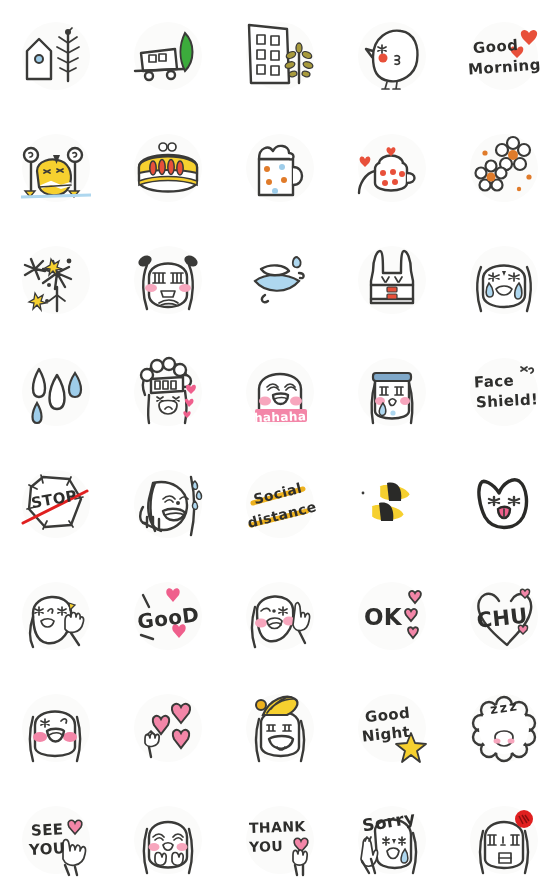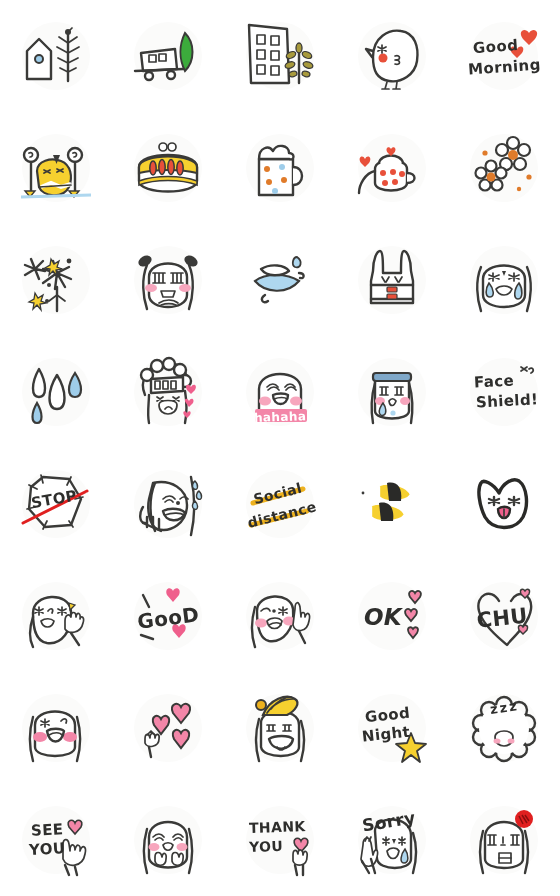--- a/index.html
+++ b/index.html
@@ -631,21 +631,21 @@
   <div class="cell">
     <div class="art">
       <div class="blob"></div>
       <svg viewBox="0 0 86 86">
         <g fill="#f386a8" stroke="#3a3a38" stroke-width="1.8">
           <path d="M66 20 C68 16 74 18 71 24 L66 30 L61 24 C58 18 64 16 66 20 Z"></path>
           <path d="M62 38 C64 34 70 36 67 42 L62 48 L57 42 C54 36 60 34 62 38 Z"></path>
           <path d="M64 56 C66 53 71 54 68 60 L64 65 L60 60 C57 54 62 53 64 56 Z"></path>
         </g>
       </svg>
-      <div class="cap" style="transform:translate(-9px,1px);font-style:italic;">
+      <div class="cap" style="transform:translate(-9px,1px);">
         <span style="font-size:23px;">OK</span>
       </div>
     </div>
   </div>
 
   <div class="cell">
     <div class="art">
       <div class="blob"></div>
       <svg viewBox="0 0 86 86">
         <path class="ink" d="M38 28 C30 14 14 22 18 38 C22 54 42 68 46 72 C50 66 68 52 70 36 C72 20 56 16 50 28" fill="none" stroke-width="2.2"></path>

